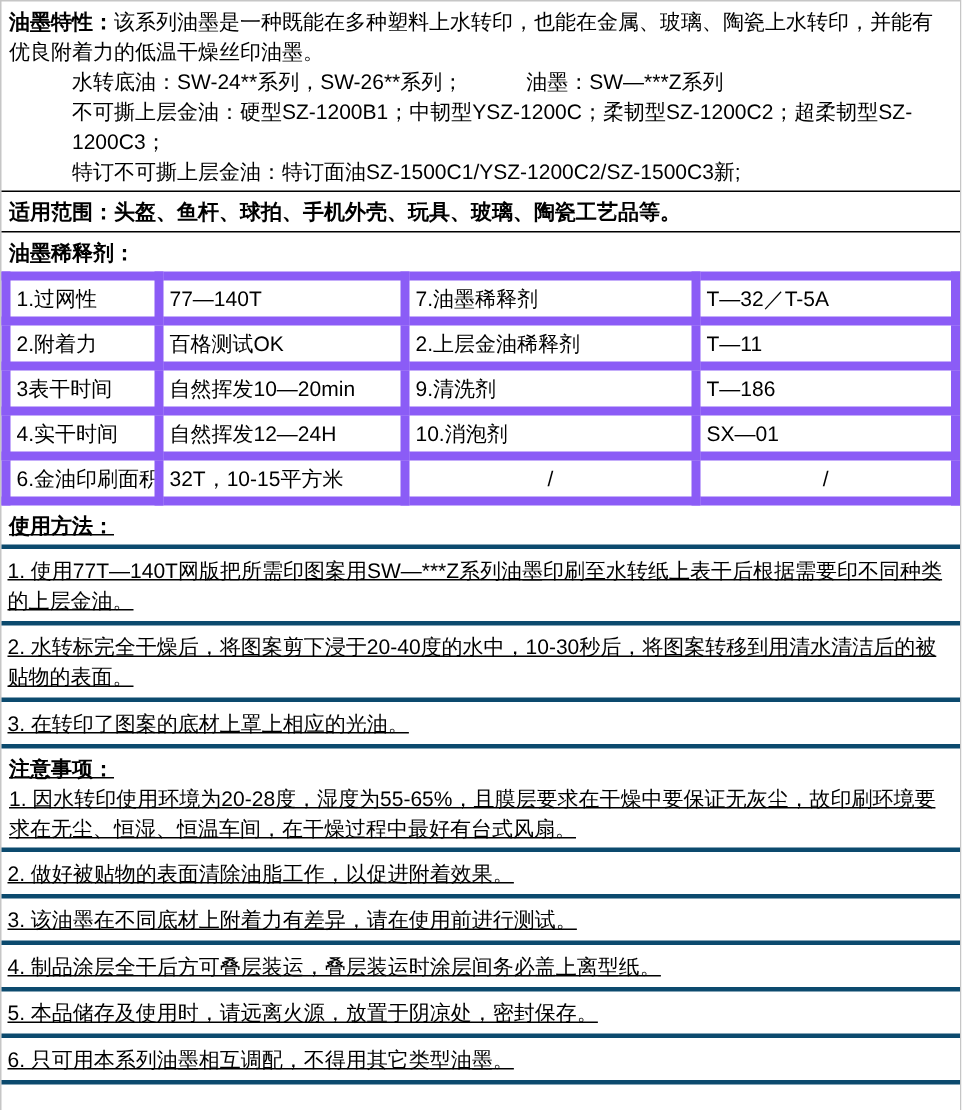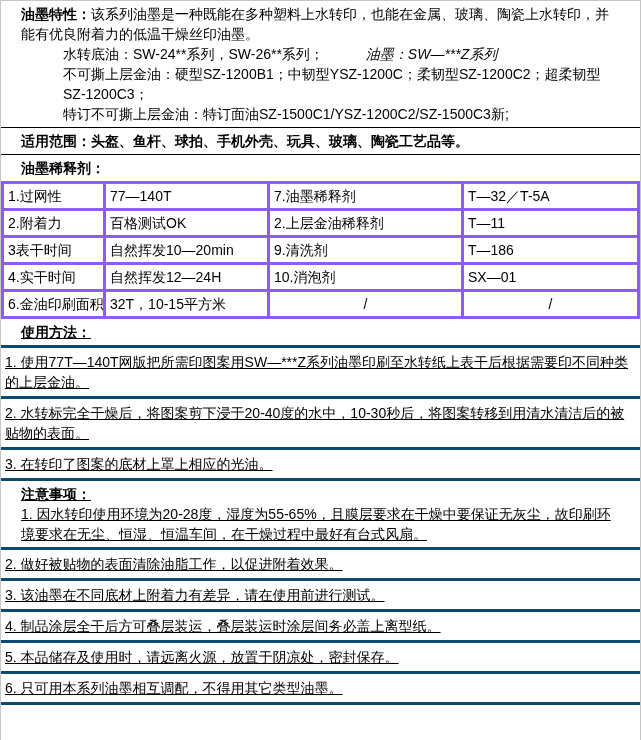--- a/index.html
+++ b/index.html
@@ -9,35 +9,35 @@
     color:#000000;
     font-size:14px;
     line-height:20px;
   }
   .page {
     width:641px;
     min-height:740px;
     border:1px solid #c6c6c6;
     background:#ffffff;
   }
-  .sec { padding:3px 20px; }
+  .sec { padding:3px 5px; }
   .dark-b  { border-bottom:1px solid #000000; }
   .gray-b  { border-bottom:3px solid #0c4a6e;text-decoration:underline; }
   b, .bold { font-weight:bold; }
   .indent { padding-left:42px; }
   .ink-line { white-space:pre-wrap; }
-  .gap-left { margin-left:42px;font-style:italic; }
+  .gap-left { margin-left:42px; }
   
   table.params {
     width:100%;
     border-collapse:collapse;
     table-layout:fixed;
   }
   table.params td {
-    border:3px solid #8b5cf6;
+    border:6px solid #8b5cf6;
     padding:2px 4px;
     height:25px;
     overflow:hidden;
     white-space:nowrap;
   }
   td.c1 { width:102px; }
   td.c2 { width:164px; }
   td.c3 { width:194px; }
   td.c4 { width:auto;margin-top:44px;  }
   td.center { text-align:center; }

